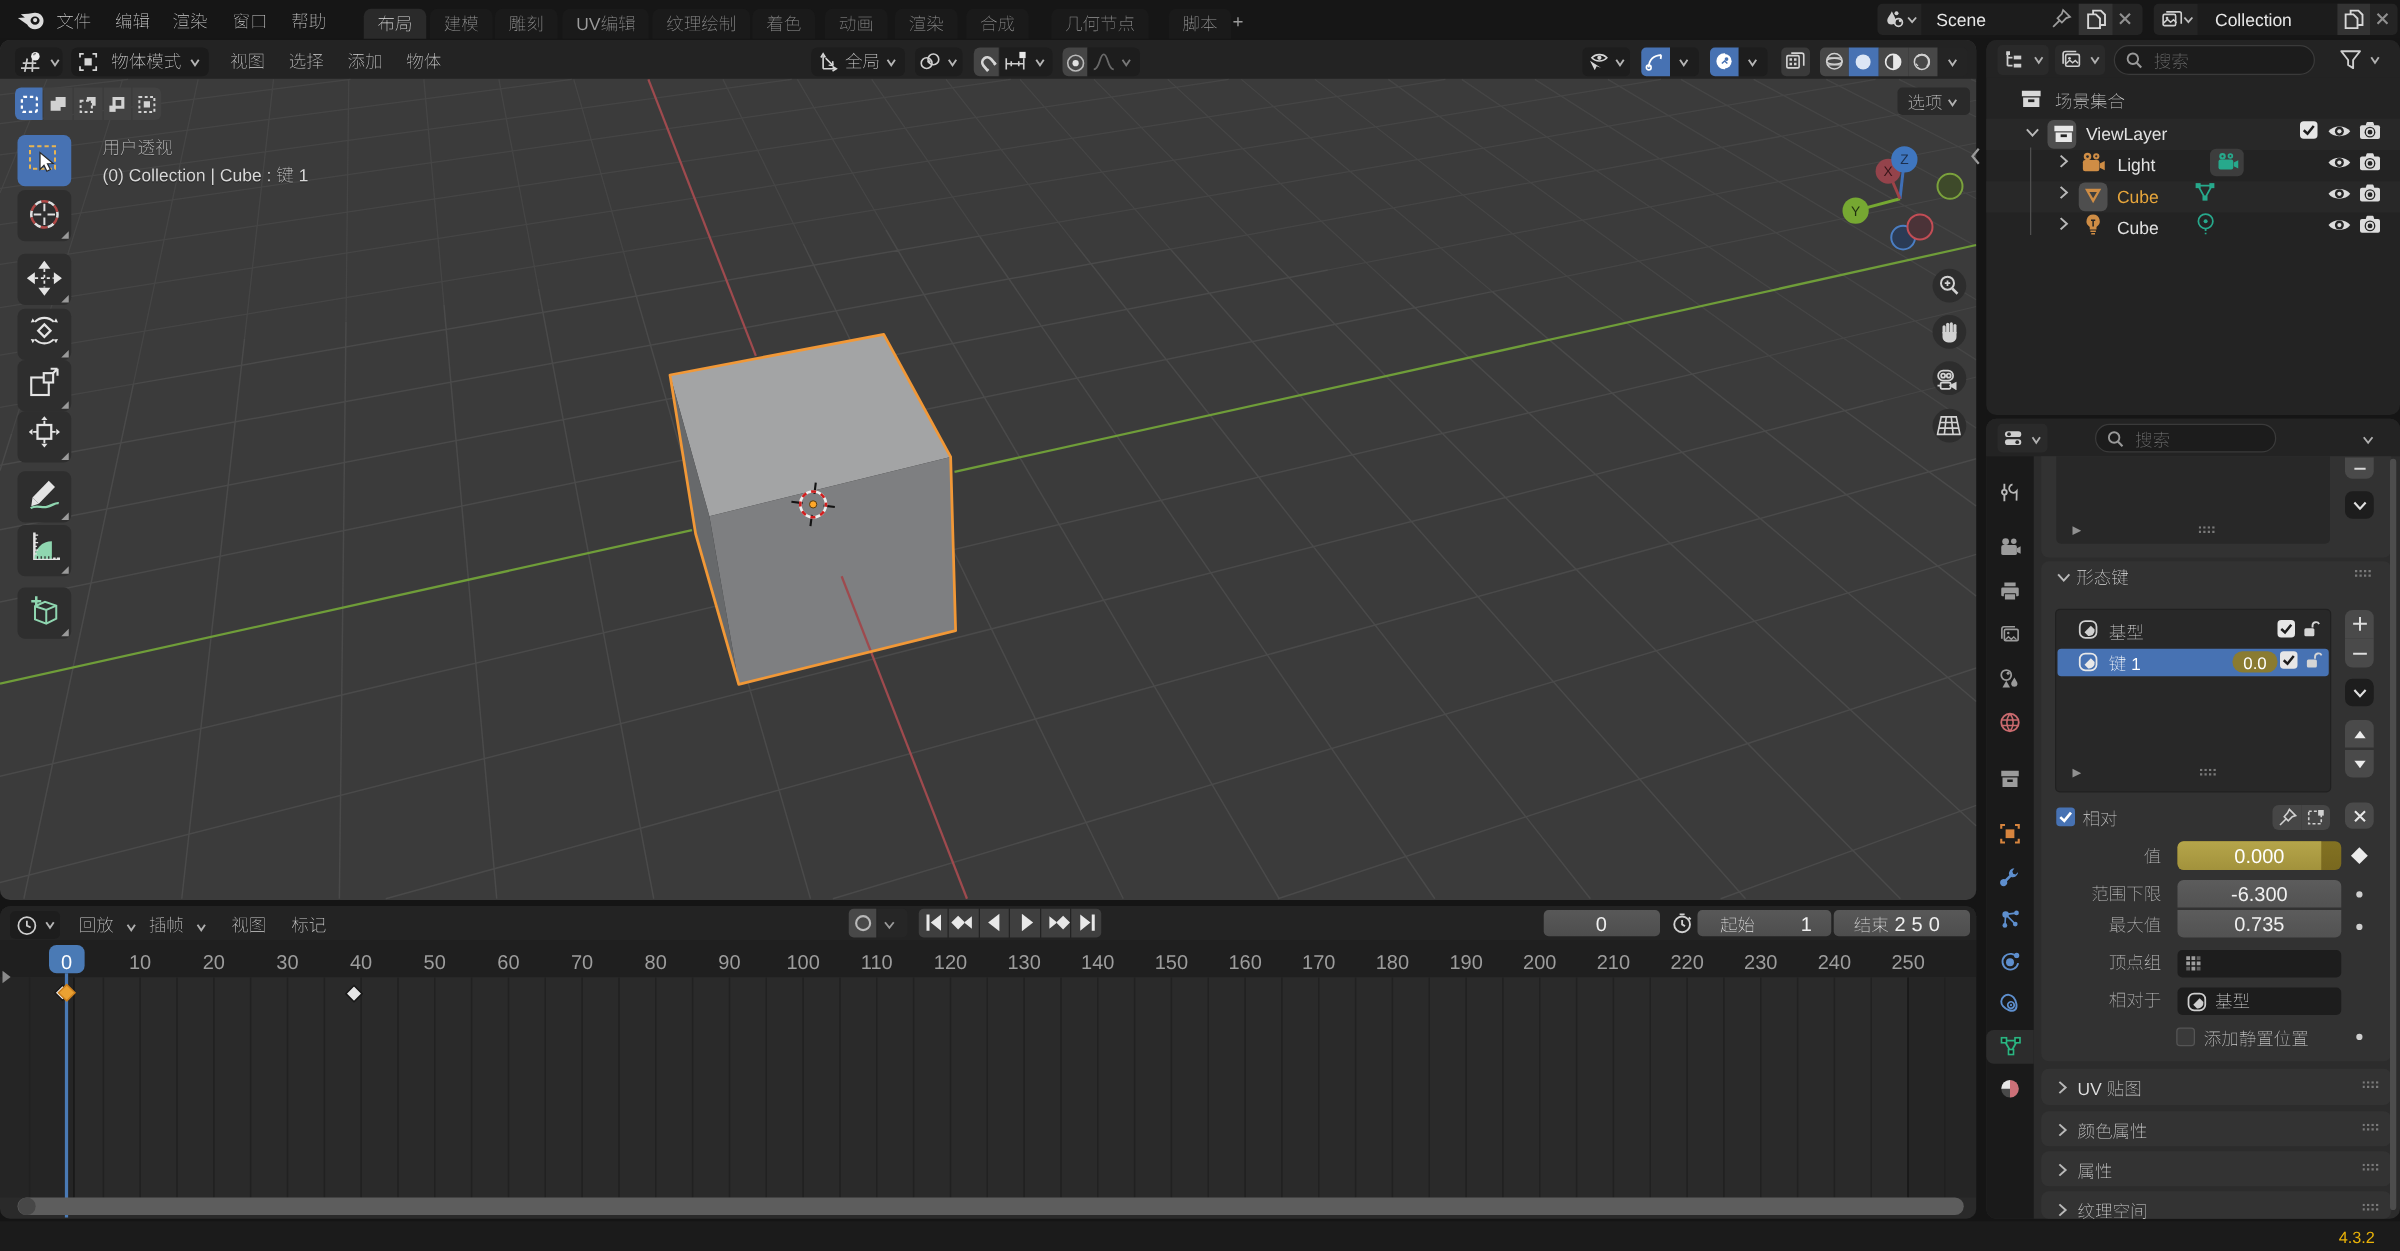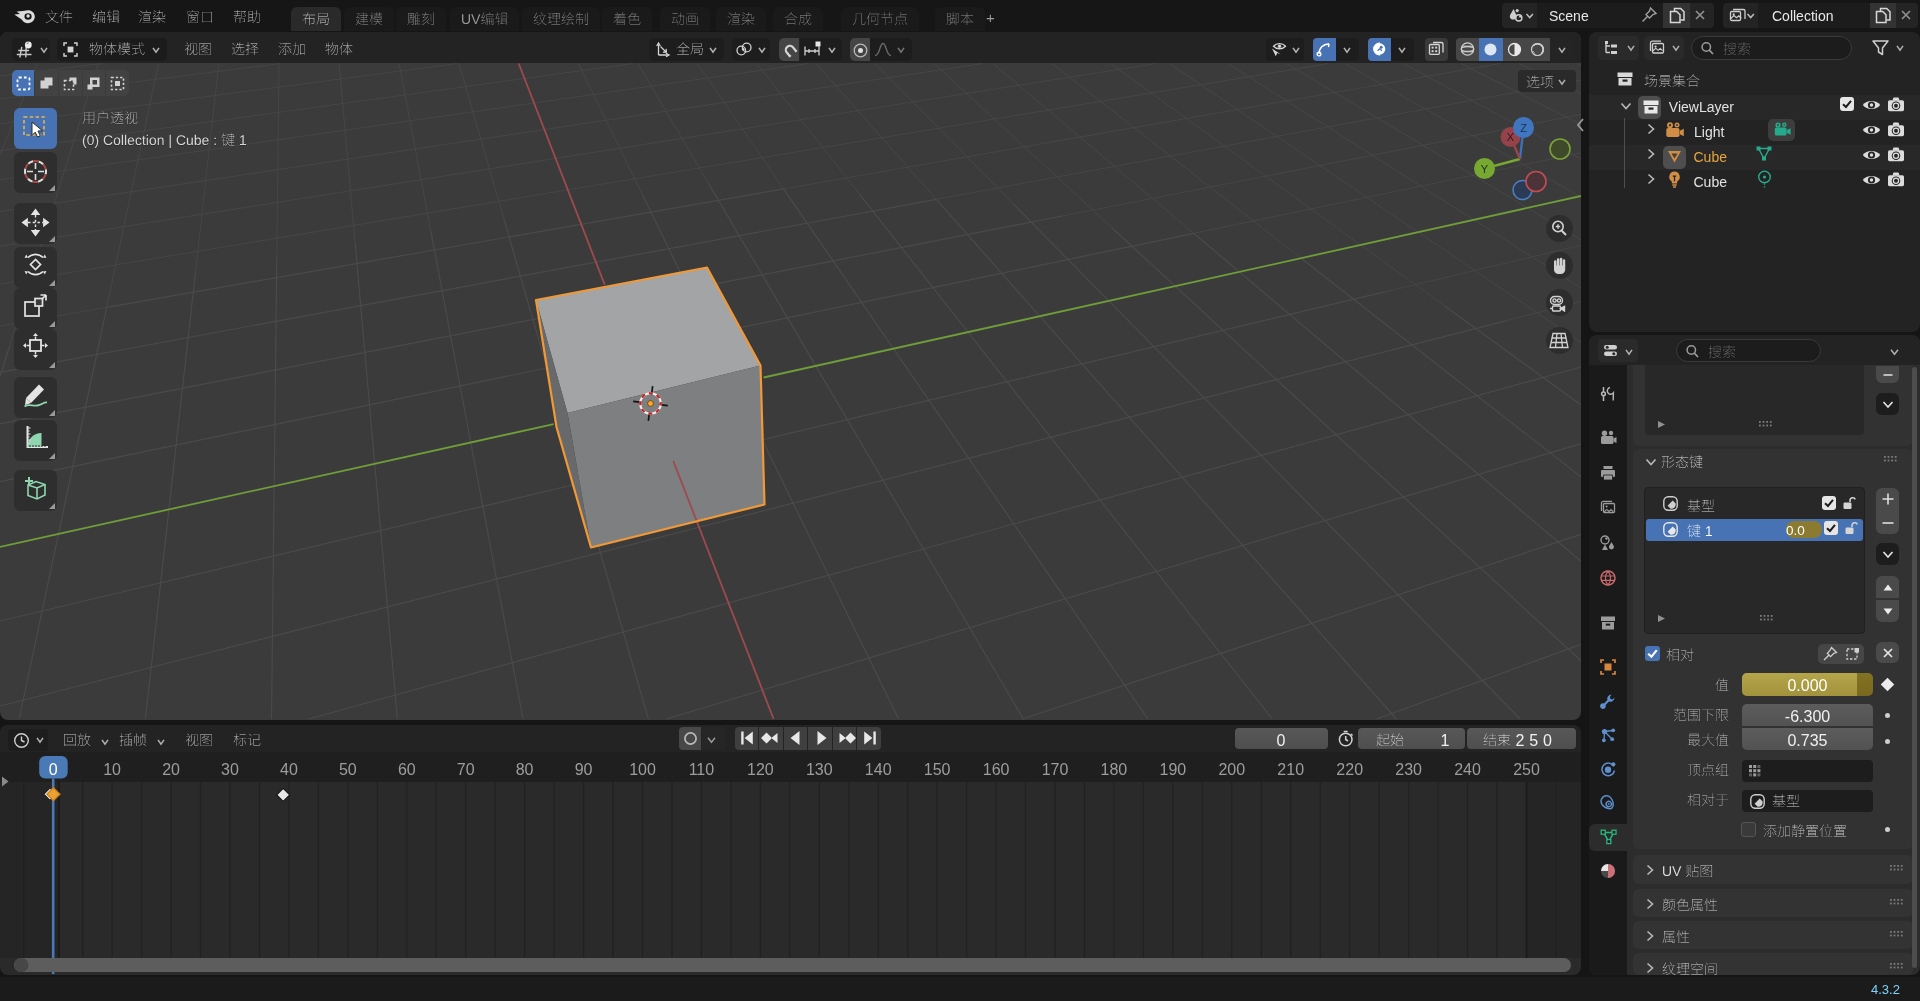--- a/index.html
+++ b/index.html
@@ -942,21 +942,21 @@
     </svg>
     <div class="a" style="left:1646px;top:518.5px;width:217px;height:22px;background:#4772b3;border-radius:3px"></div>
     <svg class="a" style="left:1661px;top:520px" width="19" height="19" viewBox="0 0 19 19">
 <rect x="2.8" y="2.8" width="13.4" height="13.4" rx="4.5" fill="none" stroke="#e8e8e8" stroke-width="1.4"></rect>
 <path d="M11.7 6.6 l3 3 a4.5 4.5 0 0 1 -5.1 5.1 l-3 -3 Z" fill="#e8e8e8"></path>
     </svg>
     <svg class="t" style="left:1687.0px;top:536.0px">
       <path d="M2 -10 2.4 -9.9Q2.2 -9.2 1.9 -8.6Q1.7 -7.9 1.4 -7.3Q1.1 -6.8 0.7 -6.3Q0.7 -6.3 0.6 -6.4Q0.6 -6.4 0.5 -6.5Q0.5 -6.6 0.4 -6.6Q0.9 -7.2 1.4 -8.1Q1.8 -9 2 -10ZM1.6 -8.4H4V-8H1.5ZM1.9 0.6 1.9 0.3 2.1 -0 4 -1.2Q4 -1.1 4 -1Q4.1 -0.9 4.1 -0.9Q3.4 -0.4 3 -0.2Q2.6 0.1 2.4 0.2Q2.2 0.4 2.1 0.5Q2 0.6 1.9 0.6ZM1.1 -6.3H3.9V-6H1.1ZM0.6 -3.9H4V-3.6H0.6ZM1.9 0.6Q1.9 0.6 1.8 0.5Q1.8 0.5 1.7 0.4Q1.7 0.3 1.6 0.3Q1.8 0.2 2 -0Q2.2 -0.3 2.2 -0.7V-6.2H2.6V-0.1Q2.6 -0.1 2.5 -0Q2.4 0 2.2 0.2Q2.1 0.3 2 0.4Q1.9 0.6 1.9 0.6ZM8.5 -10H8.9V-0.1H8.5ZM6.6 -7.3H11.5V-6.9H6.6ZM6.5 -2.3H11.3V-2H6.5ZM6.8 -4H11V-3.7H6.8ZM4.3 -9.1H6.3V-8.8H4.3ZM6.2 -5.6H6.2L6.3 -5.6L6.5 -5.6Q6.3 -3.8 6 -2.6Q5.6 -1.3 5 -0.5Q4.5 0.3 3.7 0.8Q3.7 0.8 3.6 0.7Q3.5 0.6 3.5 0.6Q4.2 0.1 4.7 -0.7Q5.3 -1.5 5.7 -2.6Q6 -3.8 6.2 -5.5ZM4.8 -4Q5.2 -2.6 5.7 -1.7Q6.3 -0.9 6.9 -0.4Q7.6 0 8.4 0.2Q9.2 0.3 10.1 0.3Q10.1 0.3 10.3 0.3Q10.5 0.3 10.7 0.3Q10.9 0.3 11.1 0.3Q11.3 0.3 11.4 0.3Q11.4 0.4 11.3 0.5Q11.3 0.6 11.3 0.7H11H10Q9.2 0.7 8.3 0.5Q7.5 0.4 6.8 -0.1Q6 -0.6 5.5 -1.4Q4.9 -2.3 4.5 -3.8ZM6.8 -8.9H10.7V-5.3H6.8V-5.6H10.4V-8.6H6.8ZM4.7 -5.6H6.2V-5.3H4.5ZM4.4 -5.1Q4.4 -5.1 4.4 -5.2Q4.3 -5.2 4.3 -5.3Q4.3 -5.4 4.2 -5.4Q4.4 -5.4 4.5 -5.6Q4.7 -5.8 4.8 -6.1Q4.9 -6.3 5.2 -6.7Q5.4 -7.2 5.7 -7.8Q5.9 -8.4 6.1 -9.1V-9.1L6.3 -9.2L6.5 -9Q6.1 -8 5.7 -7Q5.2 -6 4.7 -5.3V-5.3Q4.7 -5.3 4.7 -5.3Q4.6 -5.3 4.6 -5.2Q4.5 -5.2 4.5 -5.2Q4.4 -5.1 4.4 -5.1ZM16.2 0V-0.9H18.4V-7.2L16.5 -5.9V-6.9L18.4 -8.3H19.4V-0.9H21.4V0Z" fill="#ffffff" transform="scale(1.16667)"></path>
     </svg>
     <div class="a" style="left:1786px;top:521px;width:36px;height:17px;background:#8a7b31;border-radius:8px"></div>
-    <div class="tx" style="left:1786px;top:522.5px;width:36px;font-size:13.5px;color:#fff">0.0</div>
+    <div class="tx" style="left:1786px;top:522.5px;width:36px;text-align:center;font-size:13.5px;color:#fff">0.0</div>
     <div class="a" style="left:1824px;top:521px;width:14px;height:14px;background:#e6e6e6;border-radius:3px"></div>
     <svg class="a" style="left:1824px;top:521px" width="14" height="14" viewBox="0 0 14 14">
       <path d="M3 7.2 L6 10 L11 3.8" stroke="#1c1c1c" stroke-width="2" fill="none"></path>
     </svg>
     <svg class="a" style="left:1843px;top:521px" width="15" height="15" viewBox="0 0 15 15">
 <rect x="2.5" y="6.5" width="8" height="6.5" rx="1.2" fill="#d5d5d5"></rect>
 <path d="M9 6 V4.5 a2.8 2.8 0 0 1 5.3 -1.2" fill="none" stroke="#d5d5d5" stroke-width="1.5"></path>
     </svg>
     <svg class="a" style="left:1657px;top:614px" width="9" height="9" viewBox="0 0 9 9">
       <path d="M1 1 L8 4.5 L1 8 Z" fill="#909090"></path>
@@ -1143,13 +1143,13 @@
         <rect x="3.6" y="0" width="1.8" height="1.8"></rect>
         <rect x="3.6" y="3.6" width="1.8" height="1.8"></rect>
         <rect x="7.2" y="0" width="1.8" height="1.8"></rect>
         <rect x="7.2" y="3.6" width="1.8" height="1.8"></rect>
         <rect x="10.8" y="0" width="1.8" height="1.8"></rect>
         <rect x="10.8" y="3.6" width="1.8" height="1.8"></rect>
       </g>
     </svg>
     <div class="a" style="left:1911.5px;top:367px;width:5px;height:601px;background:#4d4d4d;border-radius:2.5px"></div>
     <div class="a" style="left:0;top:977px;width:1920px;height:24px;background:#1b1b1b"></div>
-    <div class="tx" style="left:1871px;top:981.5px;font-size:13px;color:#7dd3fc">4.3.2</div>
+    <div class="tx" style="left:1871px;top:981.5px;font-size:13px;color:#eab308">4.3.2</div>
   </div>
 </body></html>

